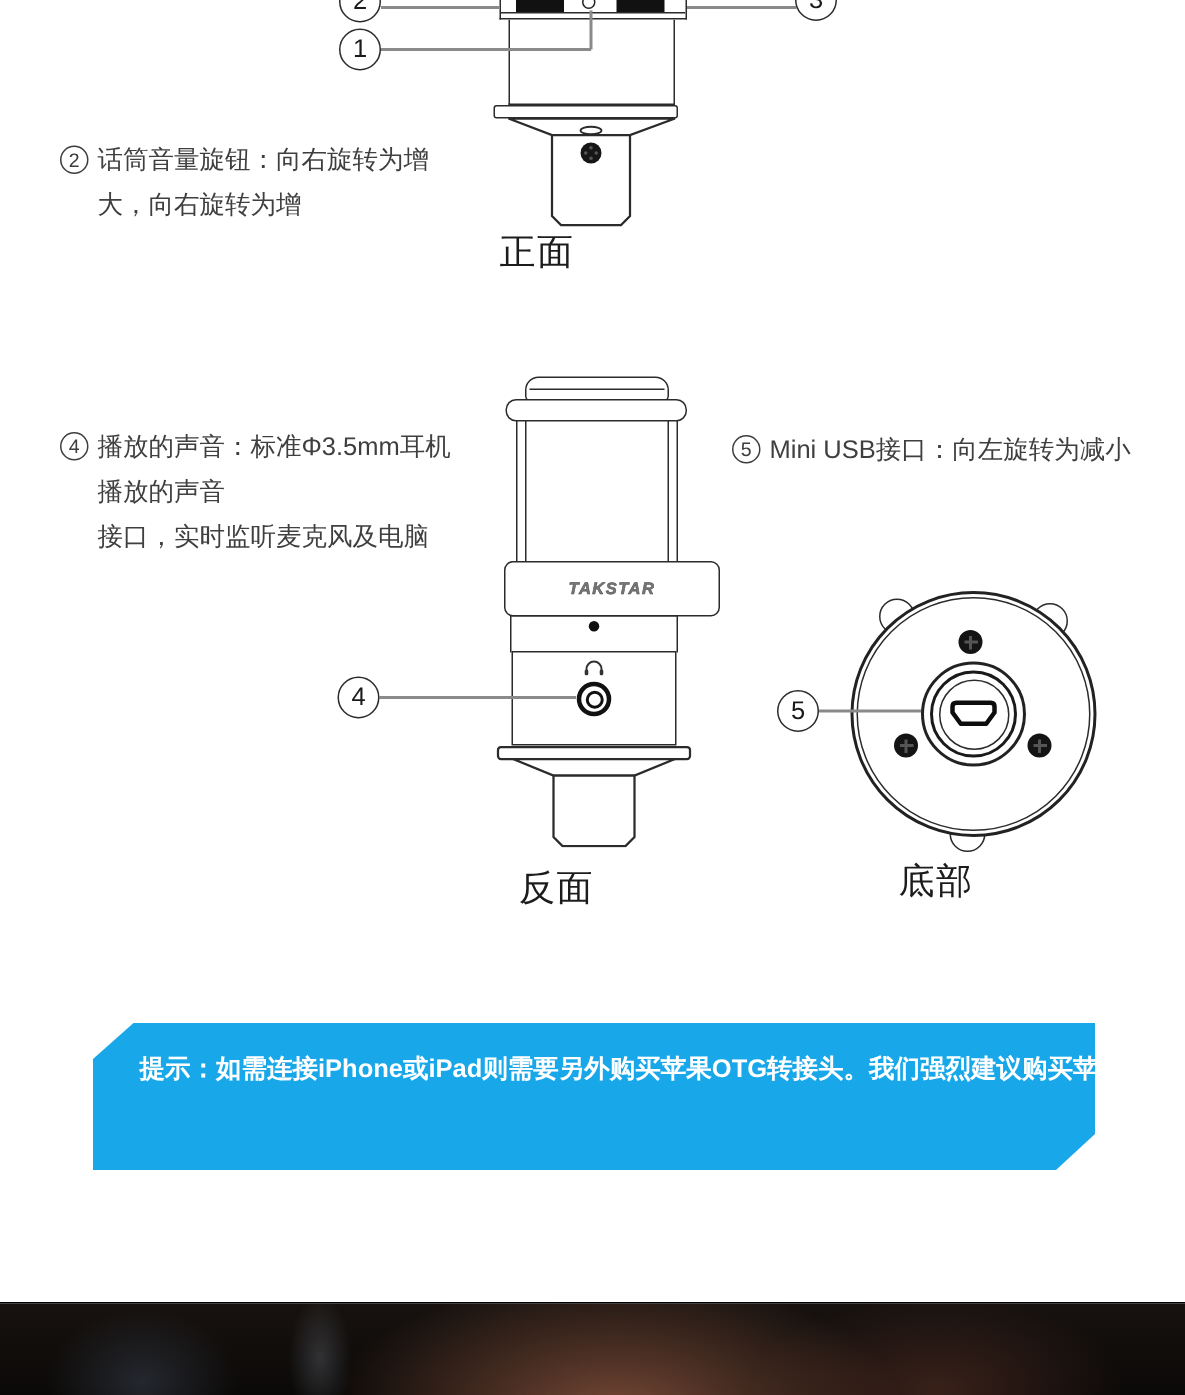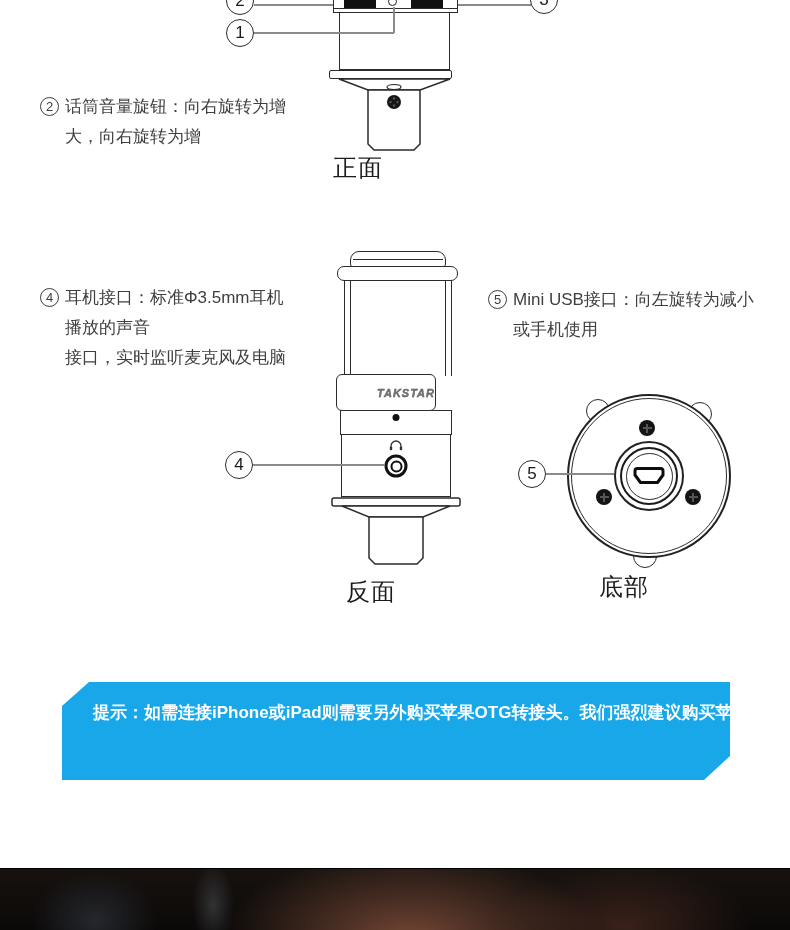--- a/index.html
+++ b/index.html
@@ -61,23 +61,23 @@
   .bk-slab2 {
     position:absolute; left:337px; top:266px; width:121px; height:15px;
     border:1.5px solid #2b2b2b; border-radius:7px; background:#fff; z-index:3;
   }
   .bk-basket {
     position:absolute; left:344px; top:279px; width:108px; height:97px;
     border-left:1.5px solid #2b2b2b; border-right:1.5px solid #2b2b2b; background:#fff; z-index:1;
   }
   .bk-basket .rail { position:absolute; top:0; bottom:0; width:1px; background:#2b2b2b; }
   .bk-logo-band {
-    position:absolute; left:336px; top:374px; width:100px; height:37px;
+    position:absolute; left:336px; top:374px; width:144px; height:37px;
     border:1.5px solid #2b2b2b; border-radius:6px; background:#fff; z-index:2;
-    display:flex; align-items:center; justify-content:flex-end;
+    display:flex; align-items:center; justify-content:center;
   }
   .brand-logo {
     font-size:11px; font-weight:800; font-style:italic; letter-spacing:1px;
     color:#777; -webkit-text-stroke:0.4px #555;
   }
   .bk-narrow {
     position:absolute; left:340px; top:410px; width:112px; height:25px;
     border:1.5px solid #2b2b2b; background:#fff; z-index:1;
   }
   .bk-narrow .dot { position:absolute; left:50%; top:3px; transform:translateX(-50%); width:7px; height:7px; background:#111; border-radius:50%; }
@@ -178,31 +178,30 @@
     <span class="num-badge">2</span>
     <div class="note-lines">
       <div>话筒音量旋钮：向右旋转为增</div>
       <div>大，向右旋转为增</div>
     </div>
   </div>
 
   <div class="note" style="left:40px; top:283px;">
     <span class="num-badge">4</span>
     <div class="note-lines">
-      <div>耳机接口：标准Φ3.5mm耳机</div>
+      <div>播放的声音：标准Φ3.5mm耳机</div>
       <div>播放的声音</div>
       <div>接口，实时监听麦克风及电脑</div>
     </div>
   </div>
 
   <div class="note" style="left:488px; top:285px;">
     <span class="num-badge">5</span>
     <div class="note-lines">
       <div>Mini USB接口：向左旋转为减小</div>
-      <div>或手机使用</div>
     </div>
   </div>
 
   <div class="bk-slab1">
     <div class="innerline"></div>
   </div>
   <div class="bk-slab2"></div>
   <div class="bk-basket">
     <div class="rail" style="left:5px;"></div>
     <div class="rail" style="right:5px;"></div>

